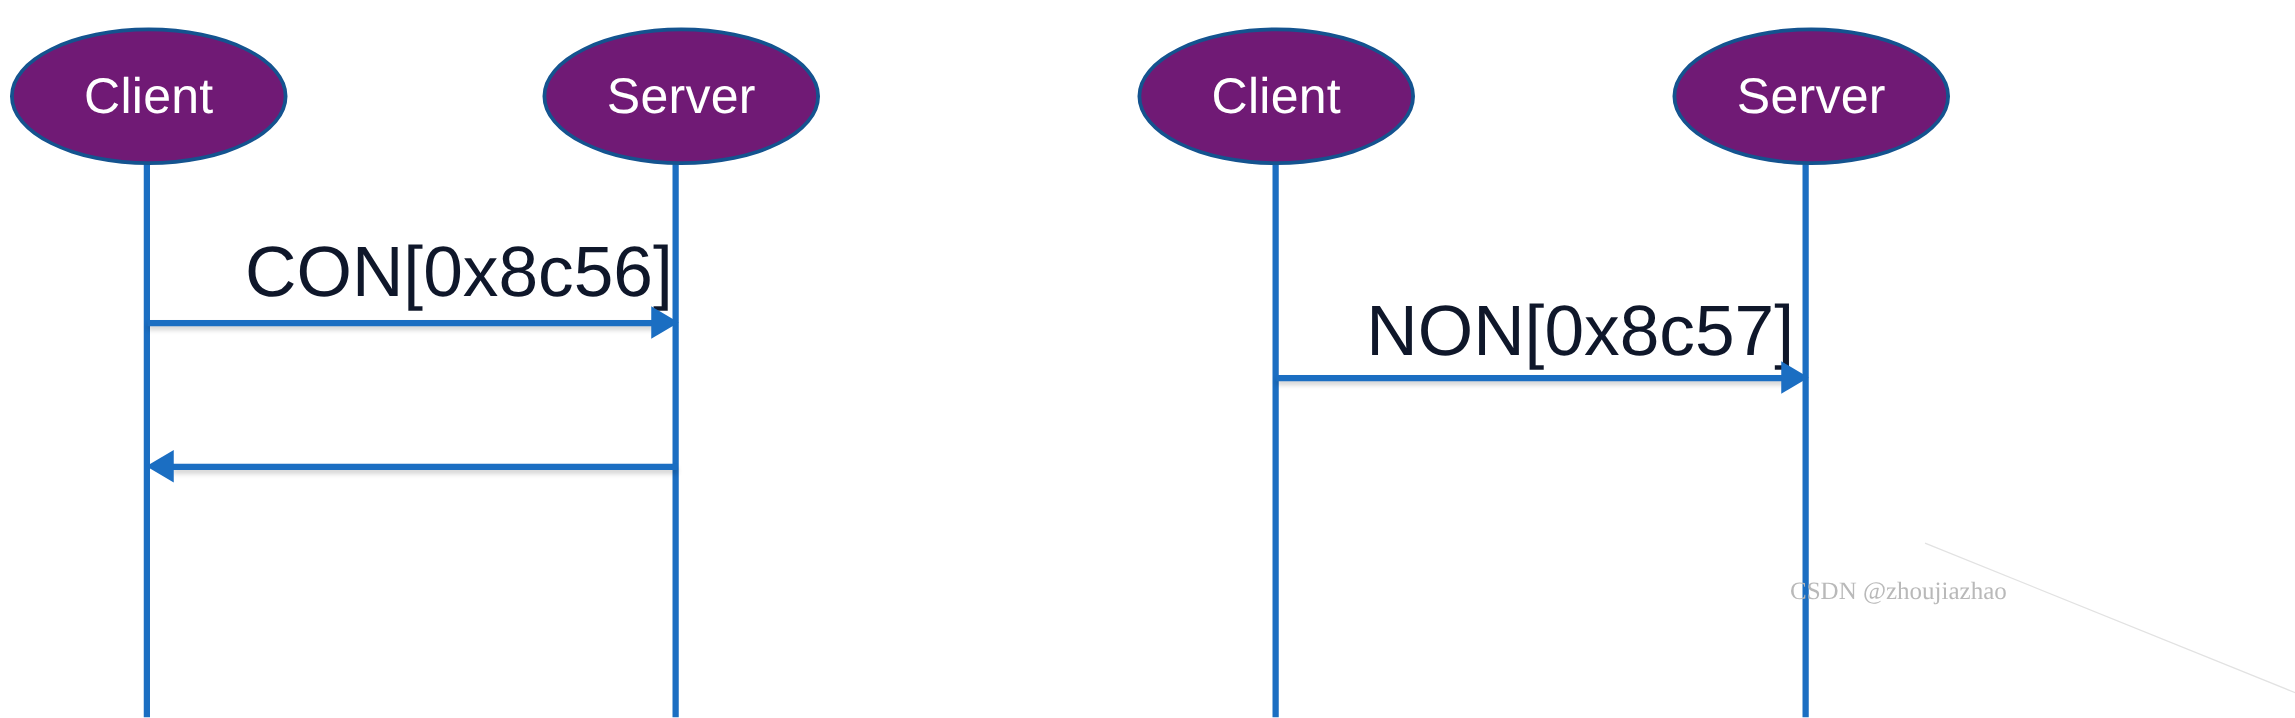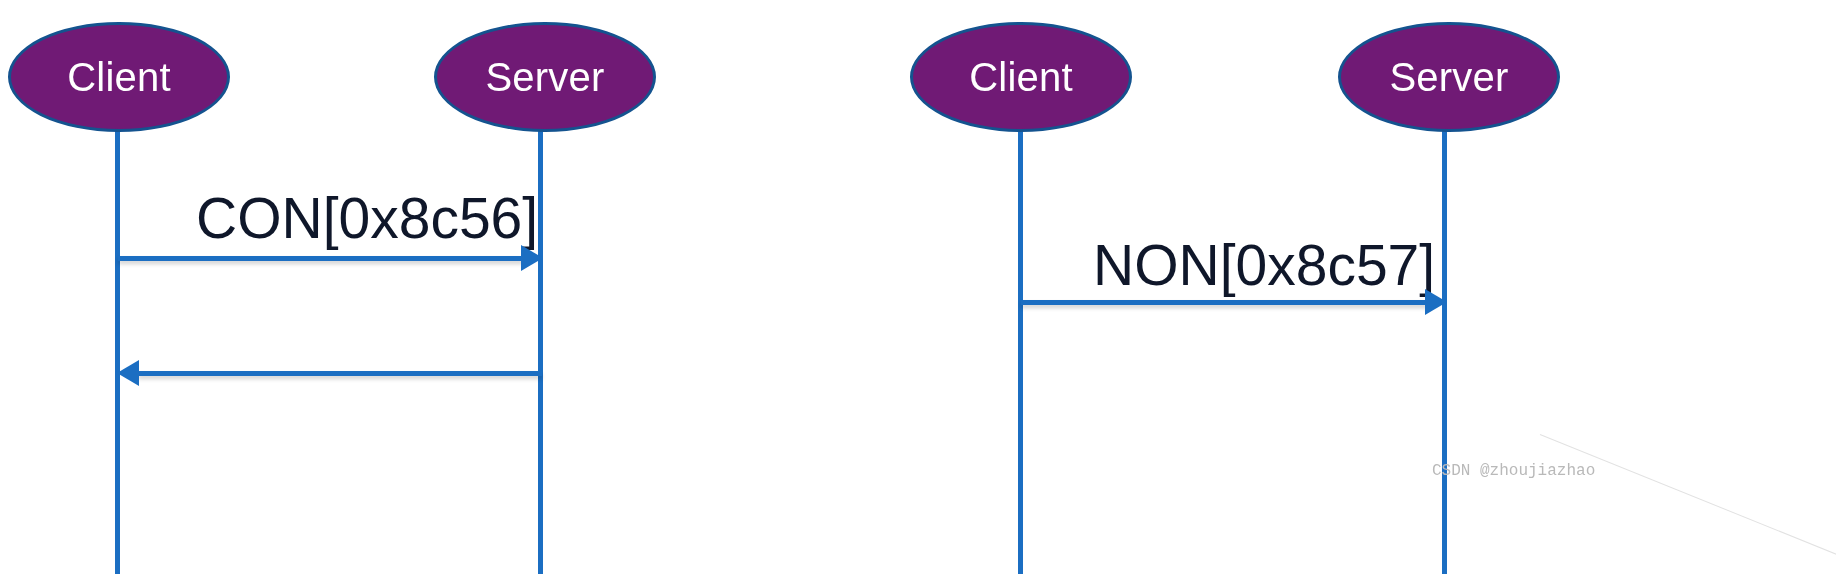--- a/index.html
+++ b/index.html
@@ -88,22 +88,22 @@
     font-size: 57px;
     font-family: "Liberation Sans", sans-serif;
     line-height: 1;
     white-space: nowrap;
   }
 
   
   .watermark-text {
     position: absolute;
     color: #b9b9b9;
-    font-size: 16px;
-    font-family: Liberation Mono, monospace;
+    font-size: 20px;
+    font-family: Liberation Serif, serif;
     white-space: nowrap;
   }
   .watermark-line {
     position: absolute;
     background: #e2e2e2;
     height: 1px;
     transform-origin: left center;
   }
 </style>
 </head>

